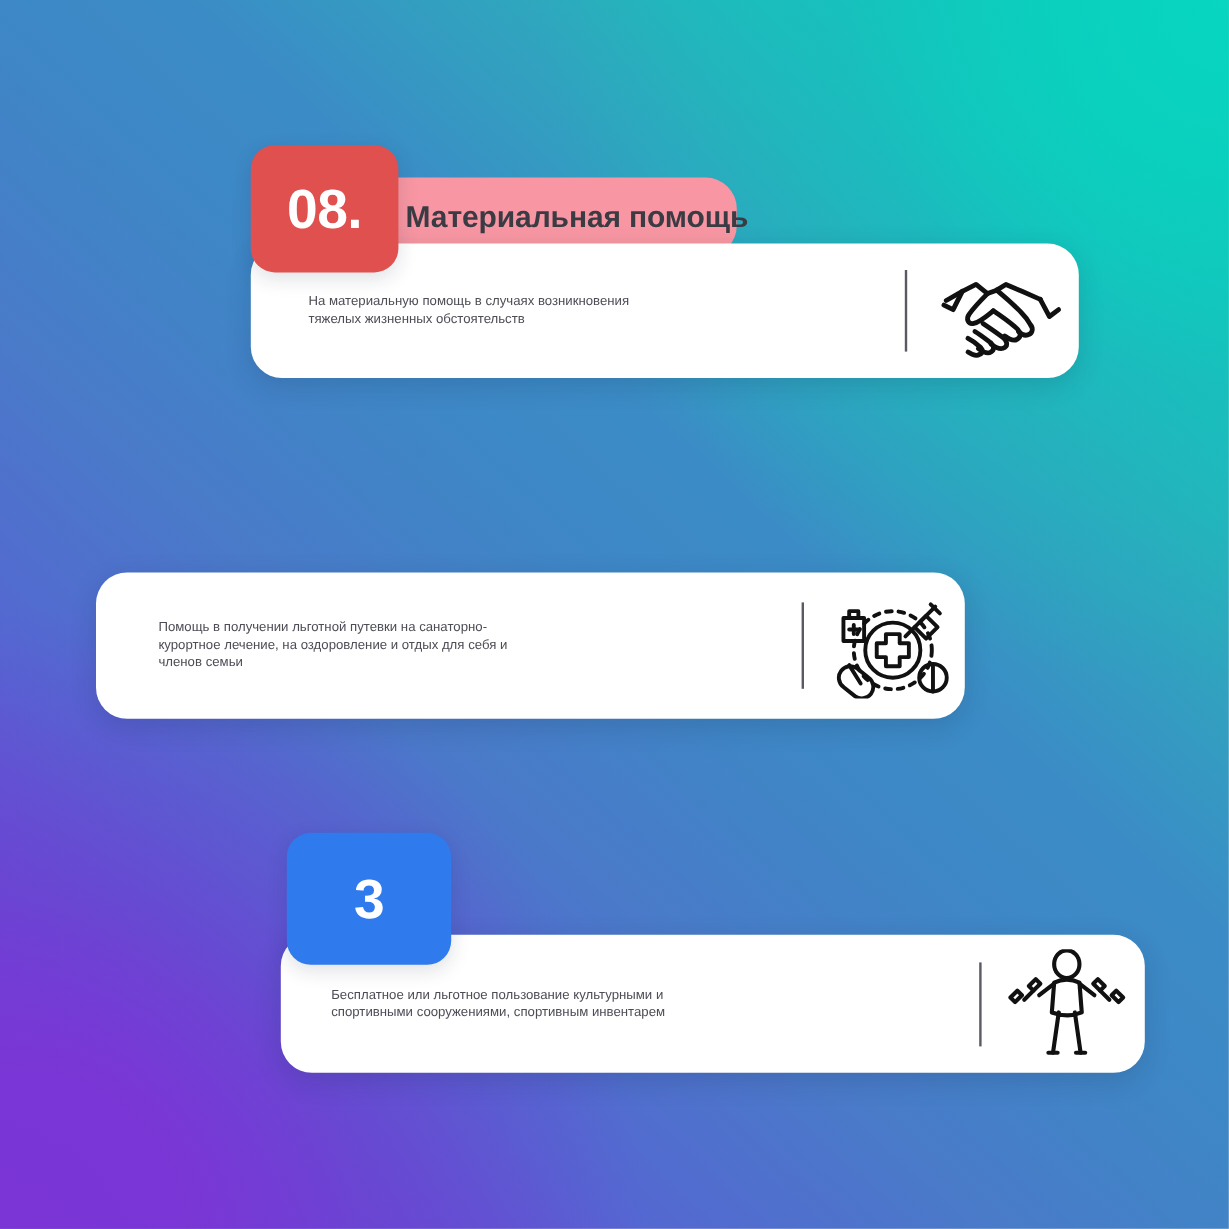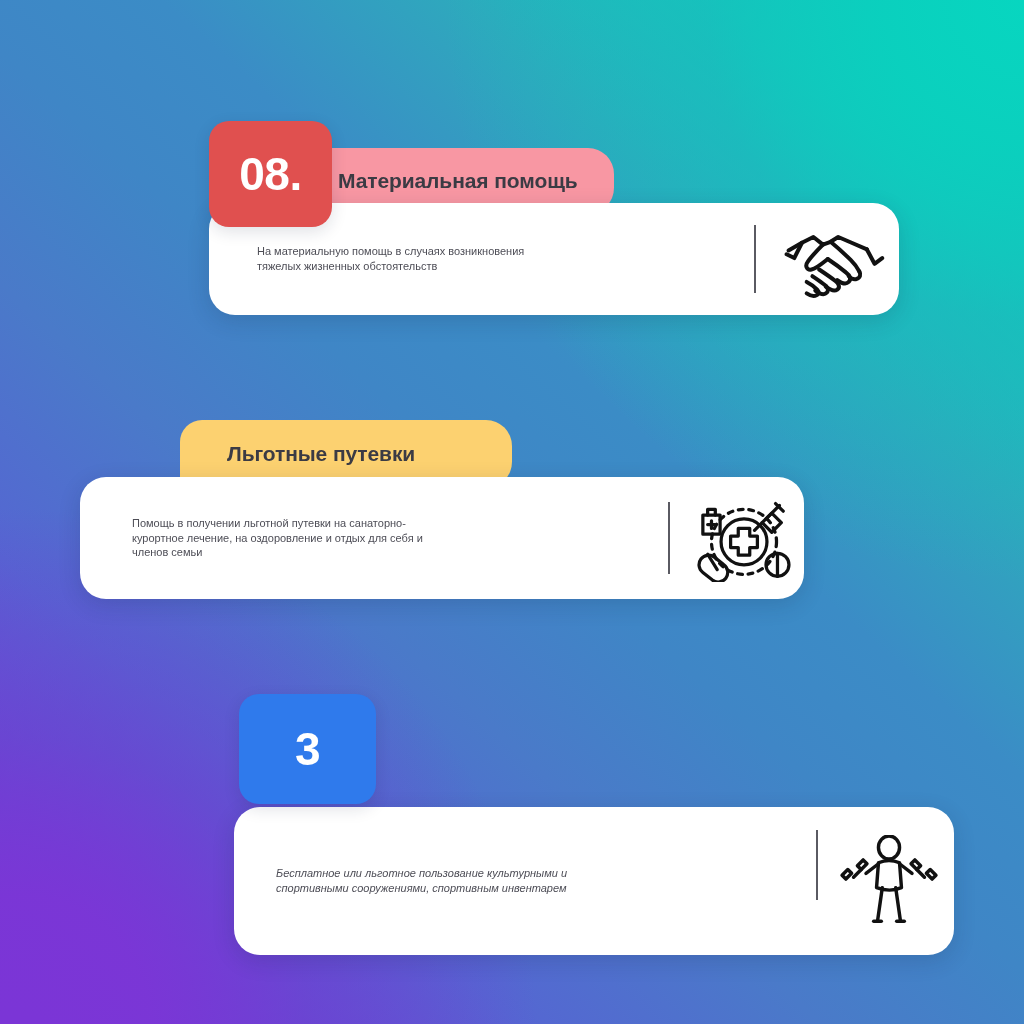--- a/index.html
+++ b/index.html
@@ -55,21 +55,21 @@
   .banner {
     position: absolute;
     border-top-left-radius: 22px;
     border-top-right-radius: 26px;
     border-bottom-right-radius: 26px;
     display: flex;
     align-items: center;
     box-sizing: border-box;
   }
   .banner-title {
-    font-size: 21px;
+    font-size: 25px;
     font-weight: bold;
     color: #3b3b44;
     letter-spacing: -0.1px;
     white-space: nowrap;
   }
 
   
   .numbox {
     position: absolute;
     border-radius: 20px;
@@ -127,21 +127,21 @@
   #card2 .panel { left: 80px; top: 477px; width: 724px; height: 122px; z-index: 3; }
   #card2 .numbox { left: 80px; top: 392px; width: 131px; height: 107px; background: #f7943f; }
   #card2 .desc { position: absolute; left: 52px; top: 50%; transform: translateY(-50%); width: 520px; }
   #card2 .divider { left: 588px; top: 25px; height: 72px; }
   #card2 .icon-slot { left: 608px; top: 50%; transform: translateY(-50%); width: 112px; height: 88px; }
 
   
   #card3 { left: 0; top: 0; width: 1024px; height: 1024px; }
   #card3 .banner { left: 343px; top: 717px; width: 428px; height: 70px; background: #8db5fb; z-index: 2; }
   #card3 .banner-title { margin-left: 48px; }
-  #card3 .panel { left: 234px; top: 807px; width: 720px; height: 148px; z-index: 3; font-style: italic; }
+  #card3 .panel { left: 234px; top: 779px; width: 720px; height: 115px; z-index: 3; }
   #card3 .numbox { left: 239px; top: 694px; width: 137px; height: 110px; background: #2f7aec; }
   #card3 .desc { position: absolute; left: 42px; top: 50%; transform: translateY(-50%); width: 545px; }
   #card3 .divider { left: 582px; top: 23px; height: 70px; }
   #card3 .icon-slot { left: 600px; top: 50%; transform: translateY(-50%); width: 110px; height: 92px; }
 </style>
 </head>
 <body>
 
 <div id="poster">
 
@@ -173,23 +173,20 @@
           <path d="M39 63 C44 66 49 70 53 73 C56 76 56 79 53 81 C50 83 46 81 42 78"></path>
           <path d="M33 69 C37 71 41 74 44 77 C46 79 46 82 43 83 C40 85 36 83 33 81"></path>
           <path d="M88 58 C90 61 89 65 85 66 C82 67 79 65 77 63"></path>
         </svg>
       </div>
     </div>
   </div>
 
   <div class="card-block" id="card2">
 
-    <div class="banner">
-      <span class="banner-title">Льготные путевки</span>
-    </div>
 
 
     <div class="panel">
       <div class="desc">Помощь в получении льготной путевки на санаторно-
 курортное лечение, на оздоровление и отдых для себя и
 членов семьи</div>
 
       <div class="divider"></div>
 
       <div class="icon-slot">

